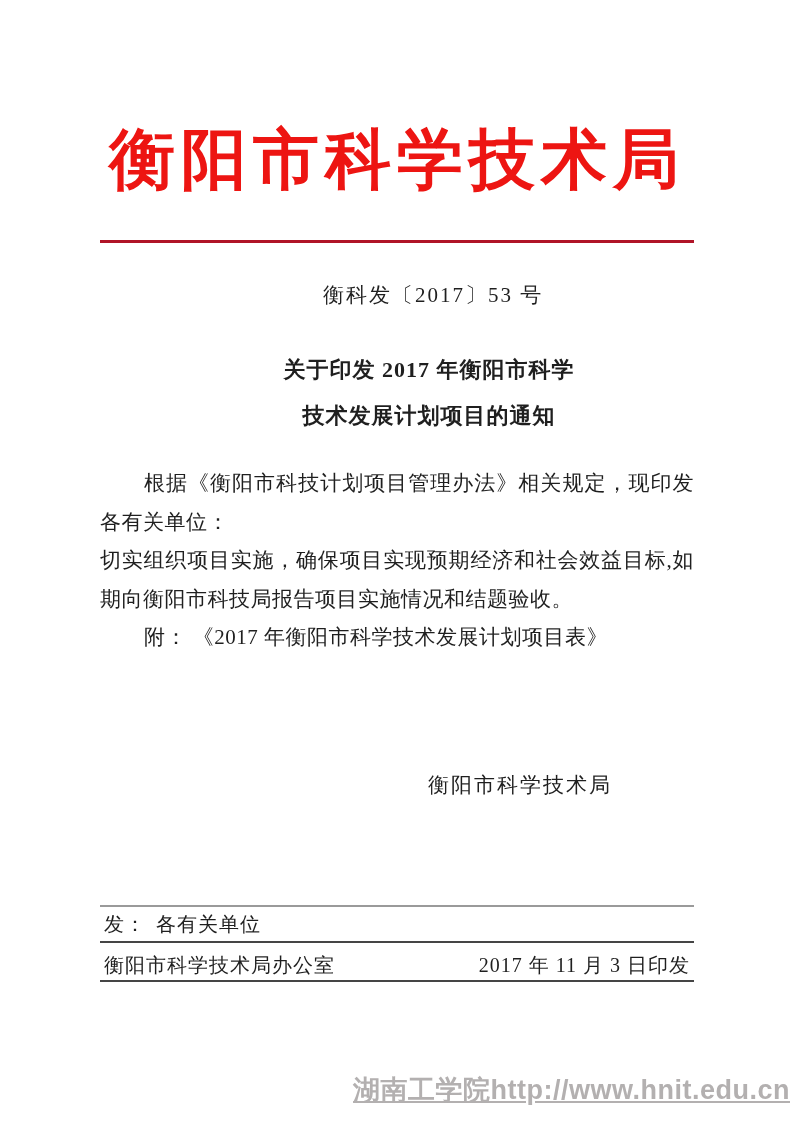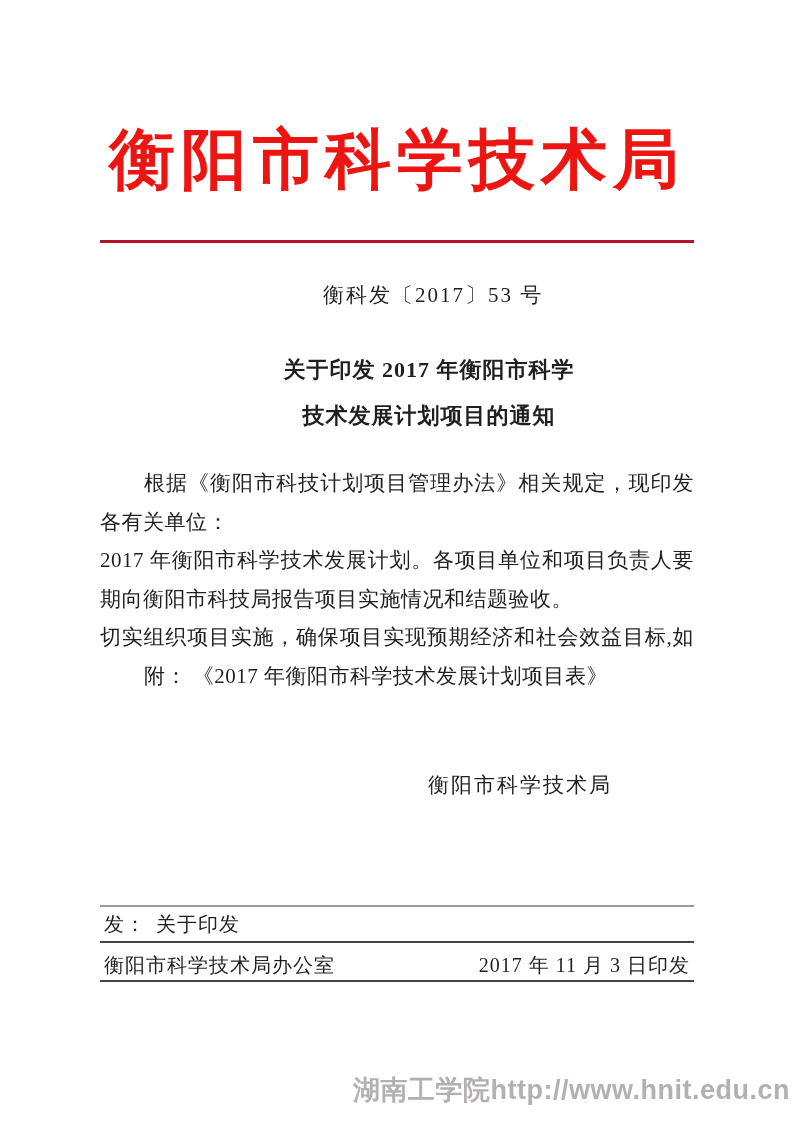--- a/index.html
+++ b/index.html
@@ -115,20 +115,21 @@
   .watermark {
     position: absolute;
     top: 1072px;
     right: 4px;
     font-family: "Liberation Sans", "DejaVu Sans", sans-serif;
     font-weight: bold;
     font-size: 27px;
     color: var(--watermark-gray);
     letter-spacing: 0.5px;
     white-space: nowrap;
+    text-decoration: underline;
   }
 </style>
 </head>
 <body>
 
 <div class="page">
 
   <div class="header-title">衡阳市科学技术局</div>
 
   <div class="red-line"></div>
@@ -136,33 +137,32 @@
   <div class="doc-number">衡科发〔2017〕53 号</div>
 
   <div class="doc-title">
     <div>关于印发 2017 年衡阳市科学</div>
     <div>技术发展计划项目的通知</div>
   </div>
 
   <div class="body-block">
     <div class="body-line indent justify">根据《衡阳市科技计划项目管理办法》相关规定，现印发</div>
     <div class="body-line">各有关单位：</div>
-    <div class="body-line justify">2017 年衡阳市科学技术发展计划。各项目单位和项目负责人要</div>
+    <div class="body-line justify">切实组织项目实施，确保项目实现预期经济和社会效益目标,如</div>
     <div class="body-line">期向衡阳市科技局报告项目实施情况和结题验收。</div>
-    <div class="body-line justify">切实组织项目实施，确保项目实现预期经济和社会效益目标,如</div>
     <div class="body-line indent">附： 《2017 年衡阳市科学技术发展计划项目表》</div>
   </div>
 
   <div class="signature">
     <div class="sig-org">衡阳市科学技术局</div>
   </div>
 
   <div class="footer">
     <div class="footer-row1">
-      <span class="send-label">发：</span><span>关于印发</span>
+      <span class="send-label">发：</span><span>各有关单位</span>
     </div>
     <div class="footer-row2">
       <span>衡阳市科学技术局办公室</span>
       <span>2017 年 11 月 3 日印发</span>
     </div>
   </div>
 
   <div class="watermark">湖南工学院http://www.hnit.edu.cn</div>
 
 </div>

